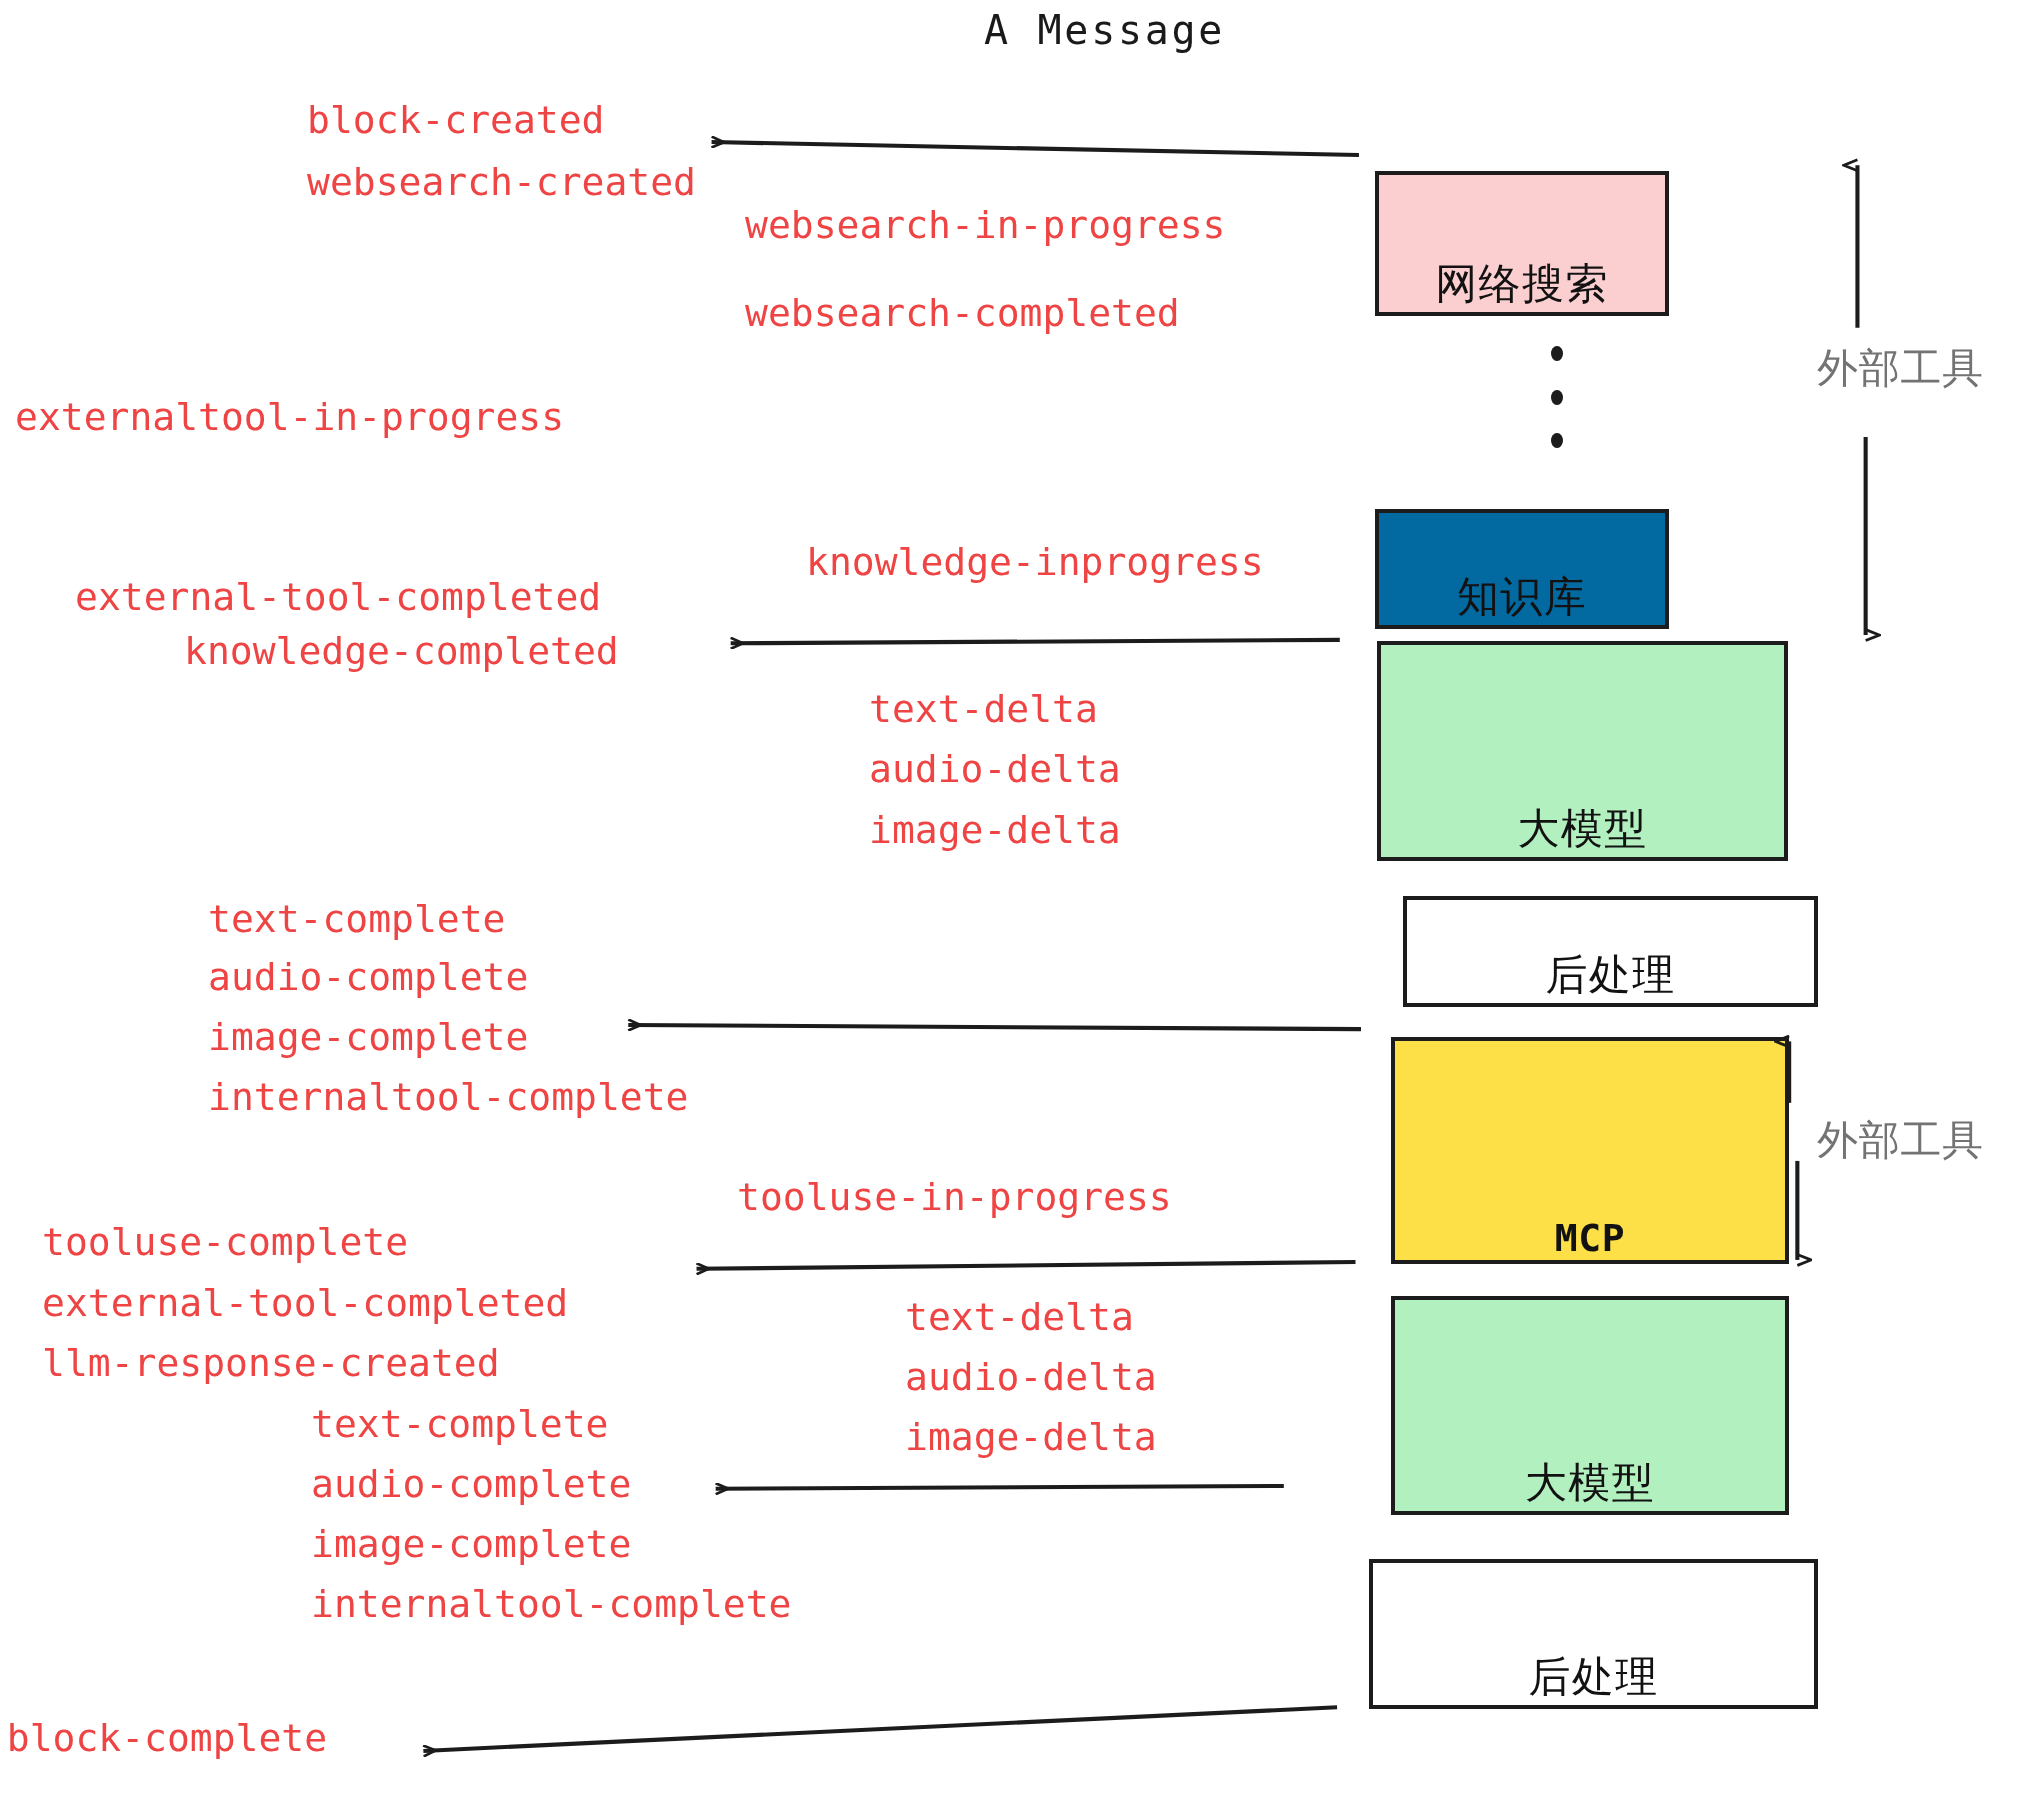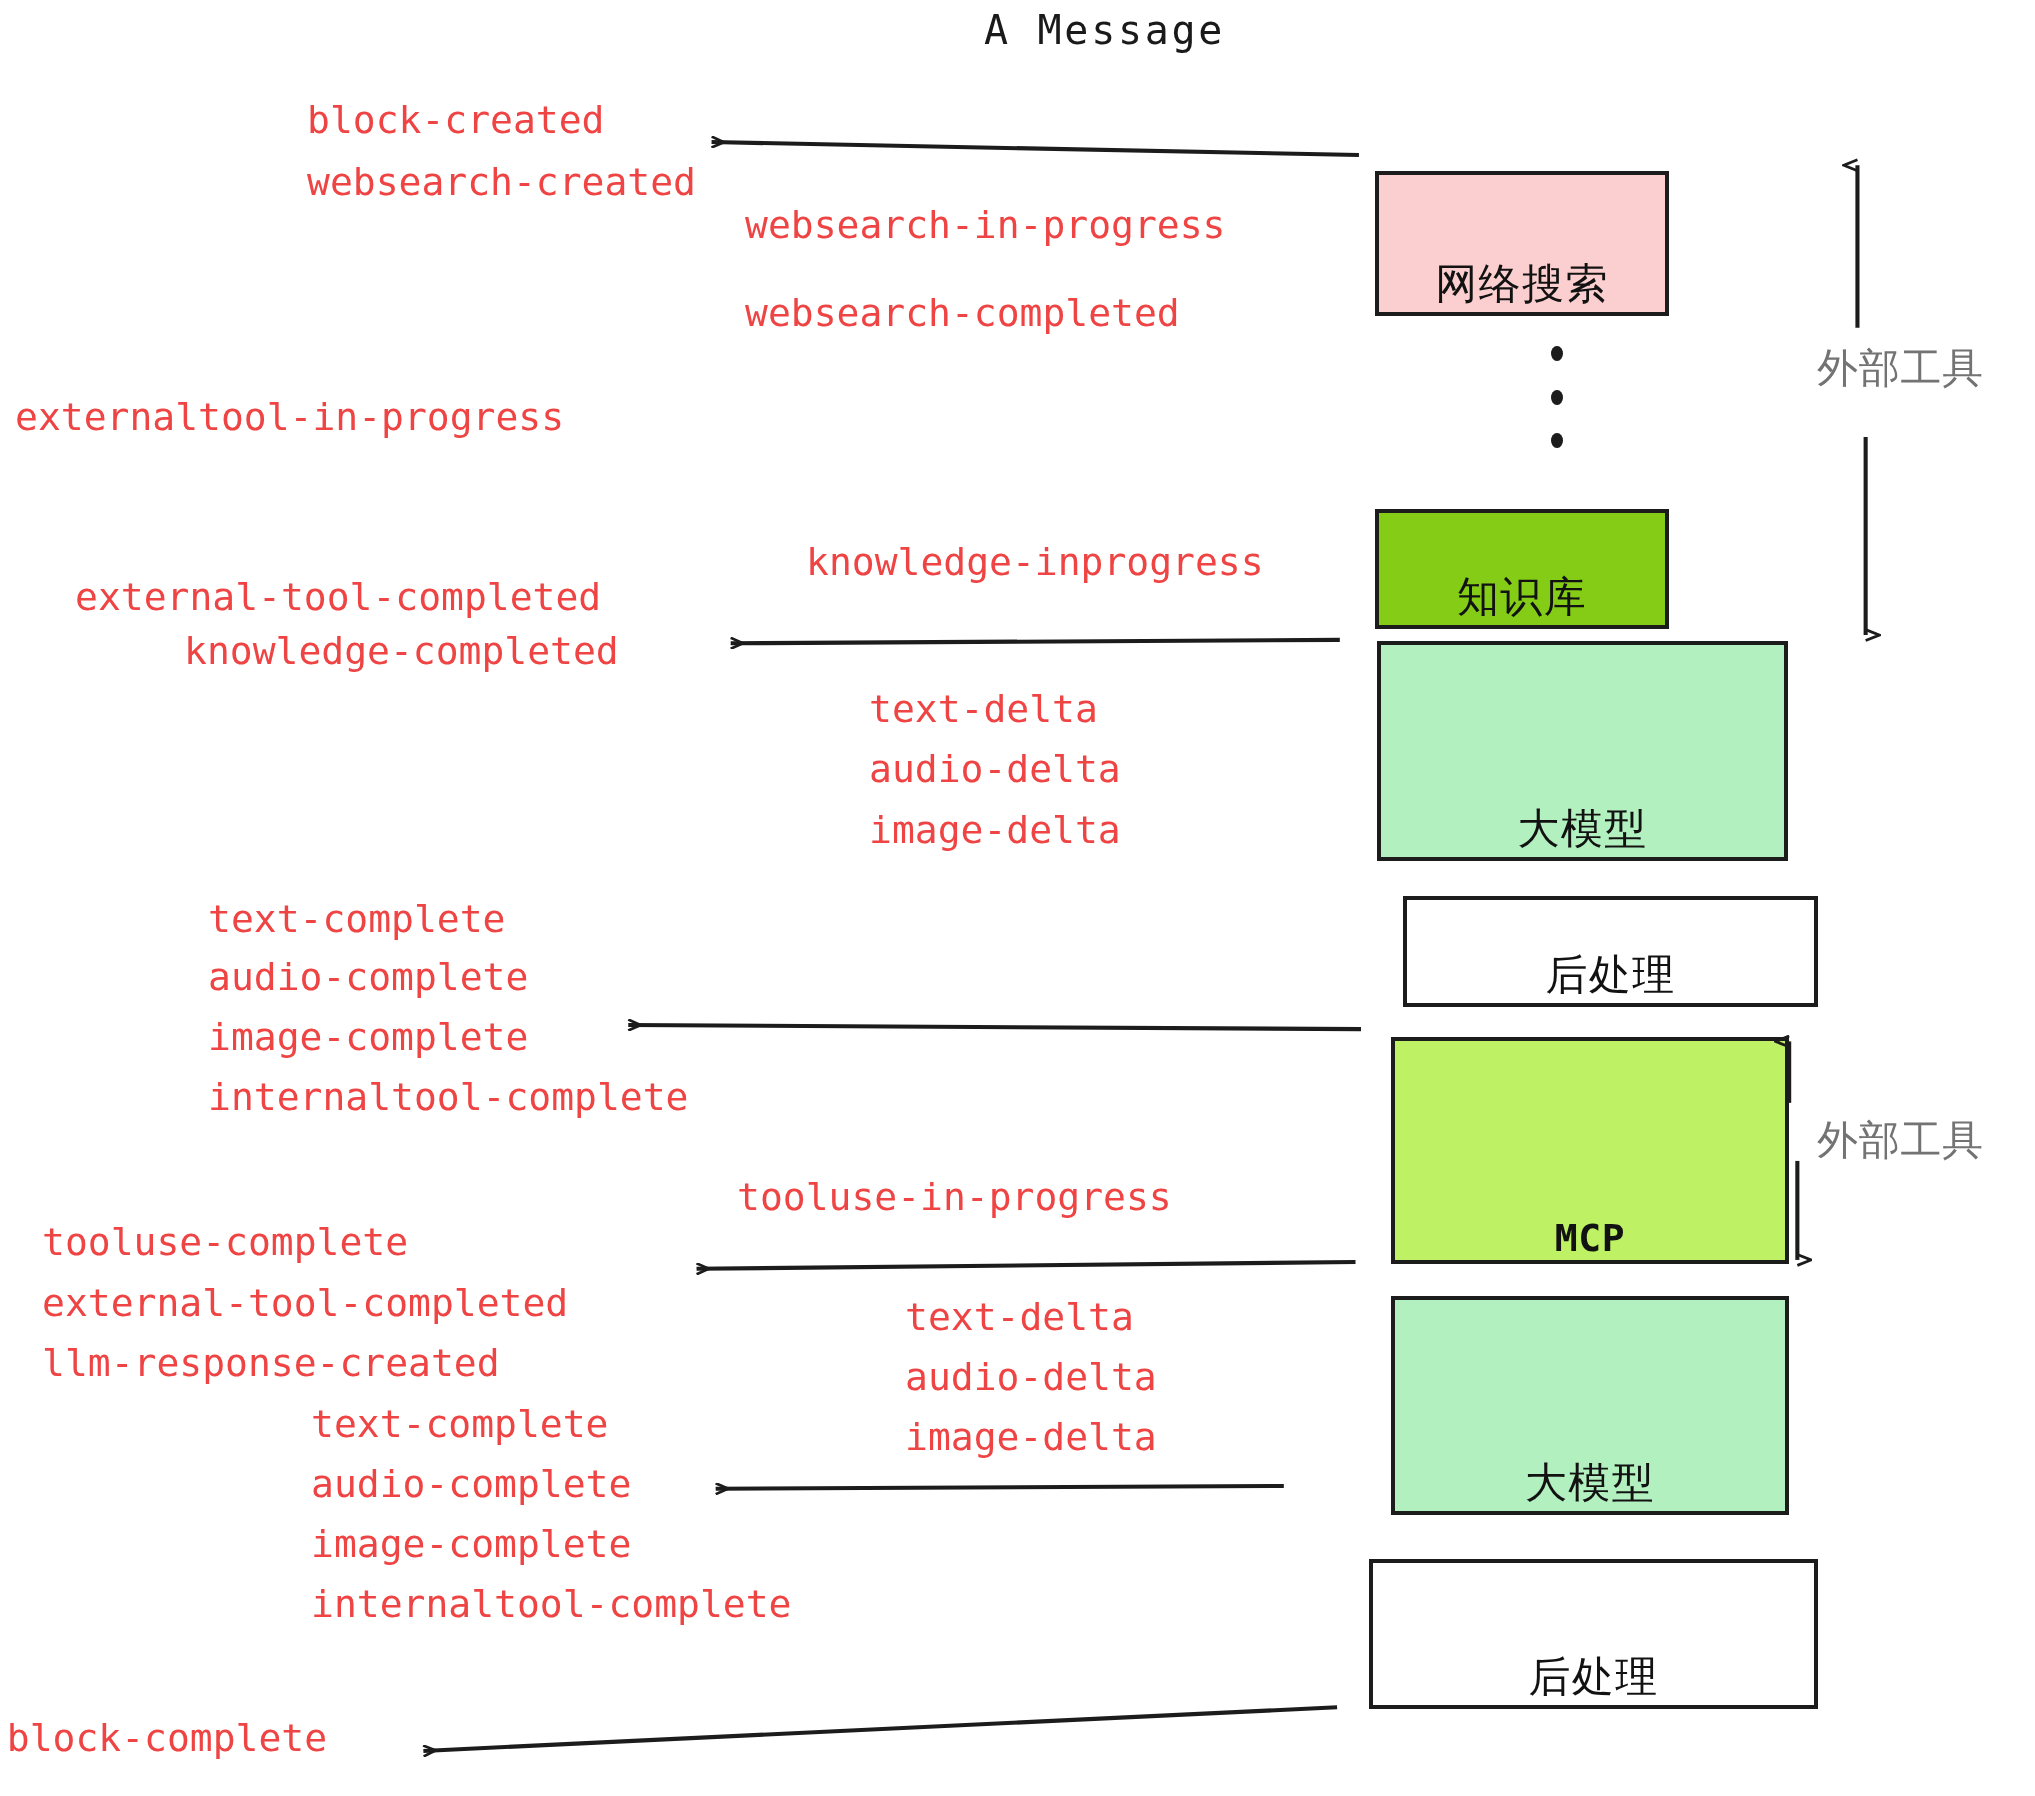--- a/index.html
+++ b/index.html
@@ -88,33 +88,33 @@
 <body>
 
 <div id="canvas">
 
   <div class="title" style="left:984px; top:6.8px;">A Message</div>
 
   <div class="box" style="left:1335px; top:171px; width:294px; height:145px; background:#fbcfcf;">
     <span class="box-label">网络搜索</span>
   </div>
 
-  <div class="box" style="left:1335px; top:509px; width:294px; height:120px; background:#84cc16;">
+  <div class="box" style="left:1335px; top:509px; width:294px; height:120px; background:#0369a1;">
     <span class="box-label">知识库</span>
   </div>
 
   <div class="box" style="left:1337px; top:641px; width:411px; height:220px; background:#b2f0bf;">
     <span class="box-label">大模型</span>
   </div>
 
   <div class="box" style="left:1363px; top:896px; width:415px; height:111px; background:#ffffff;">
     <span class="box-label">后处理</span>
   </div>
 
-  <div class="box" style="left:1351px; top:1037px; width:398px; height:227px; background:#bef264;">
+  <div class="box" style="left:1351px; top:1037px; width:398px; height:227px; background:#fde047;">
     <span class="box-label latin">MCP</span>
   </div>
 
   <div class="box" style="left:1351px; top:1296px; width:398px; height:219px; background:#b2f0bf;">
     <span class="box-label">大模型</span>
   </div>
 
   <div class="box" style="left:1329px; top:1559px; width:449px; height:150px; background:#ffffff;">
     <span class="box-label">后处理</span>
   </div>

